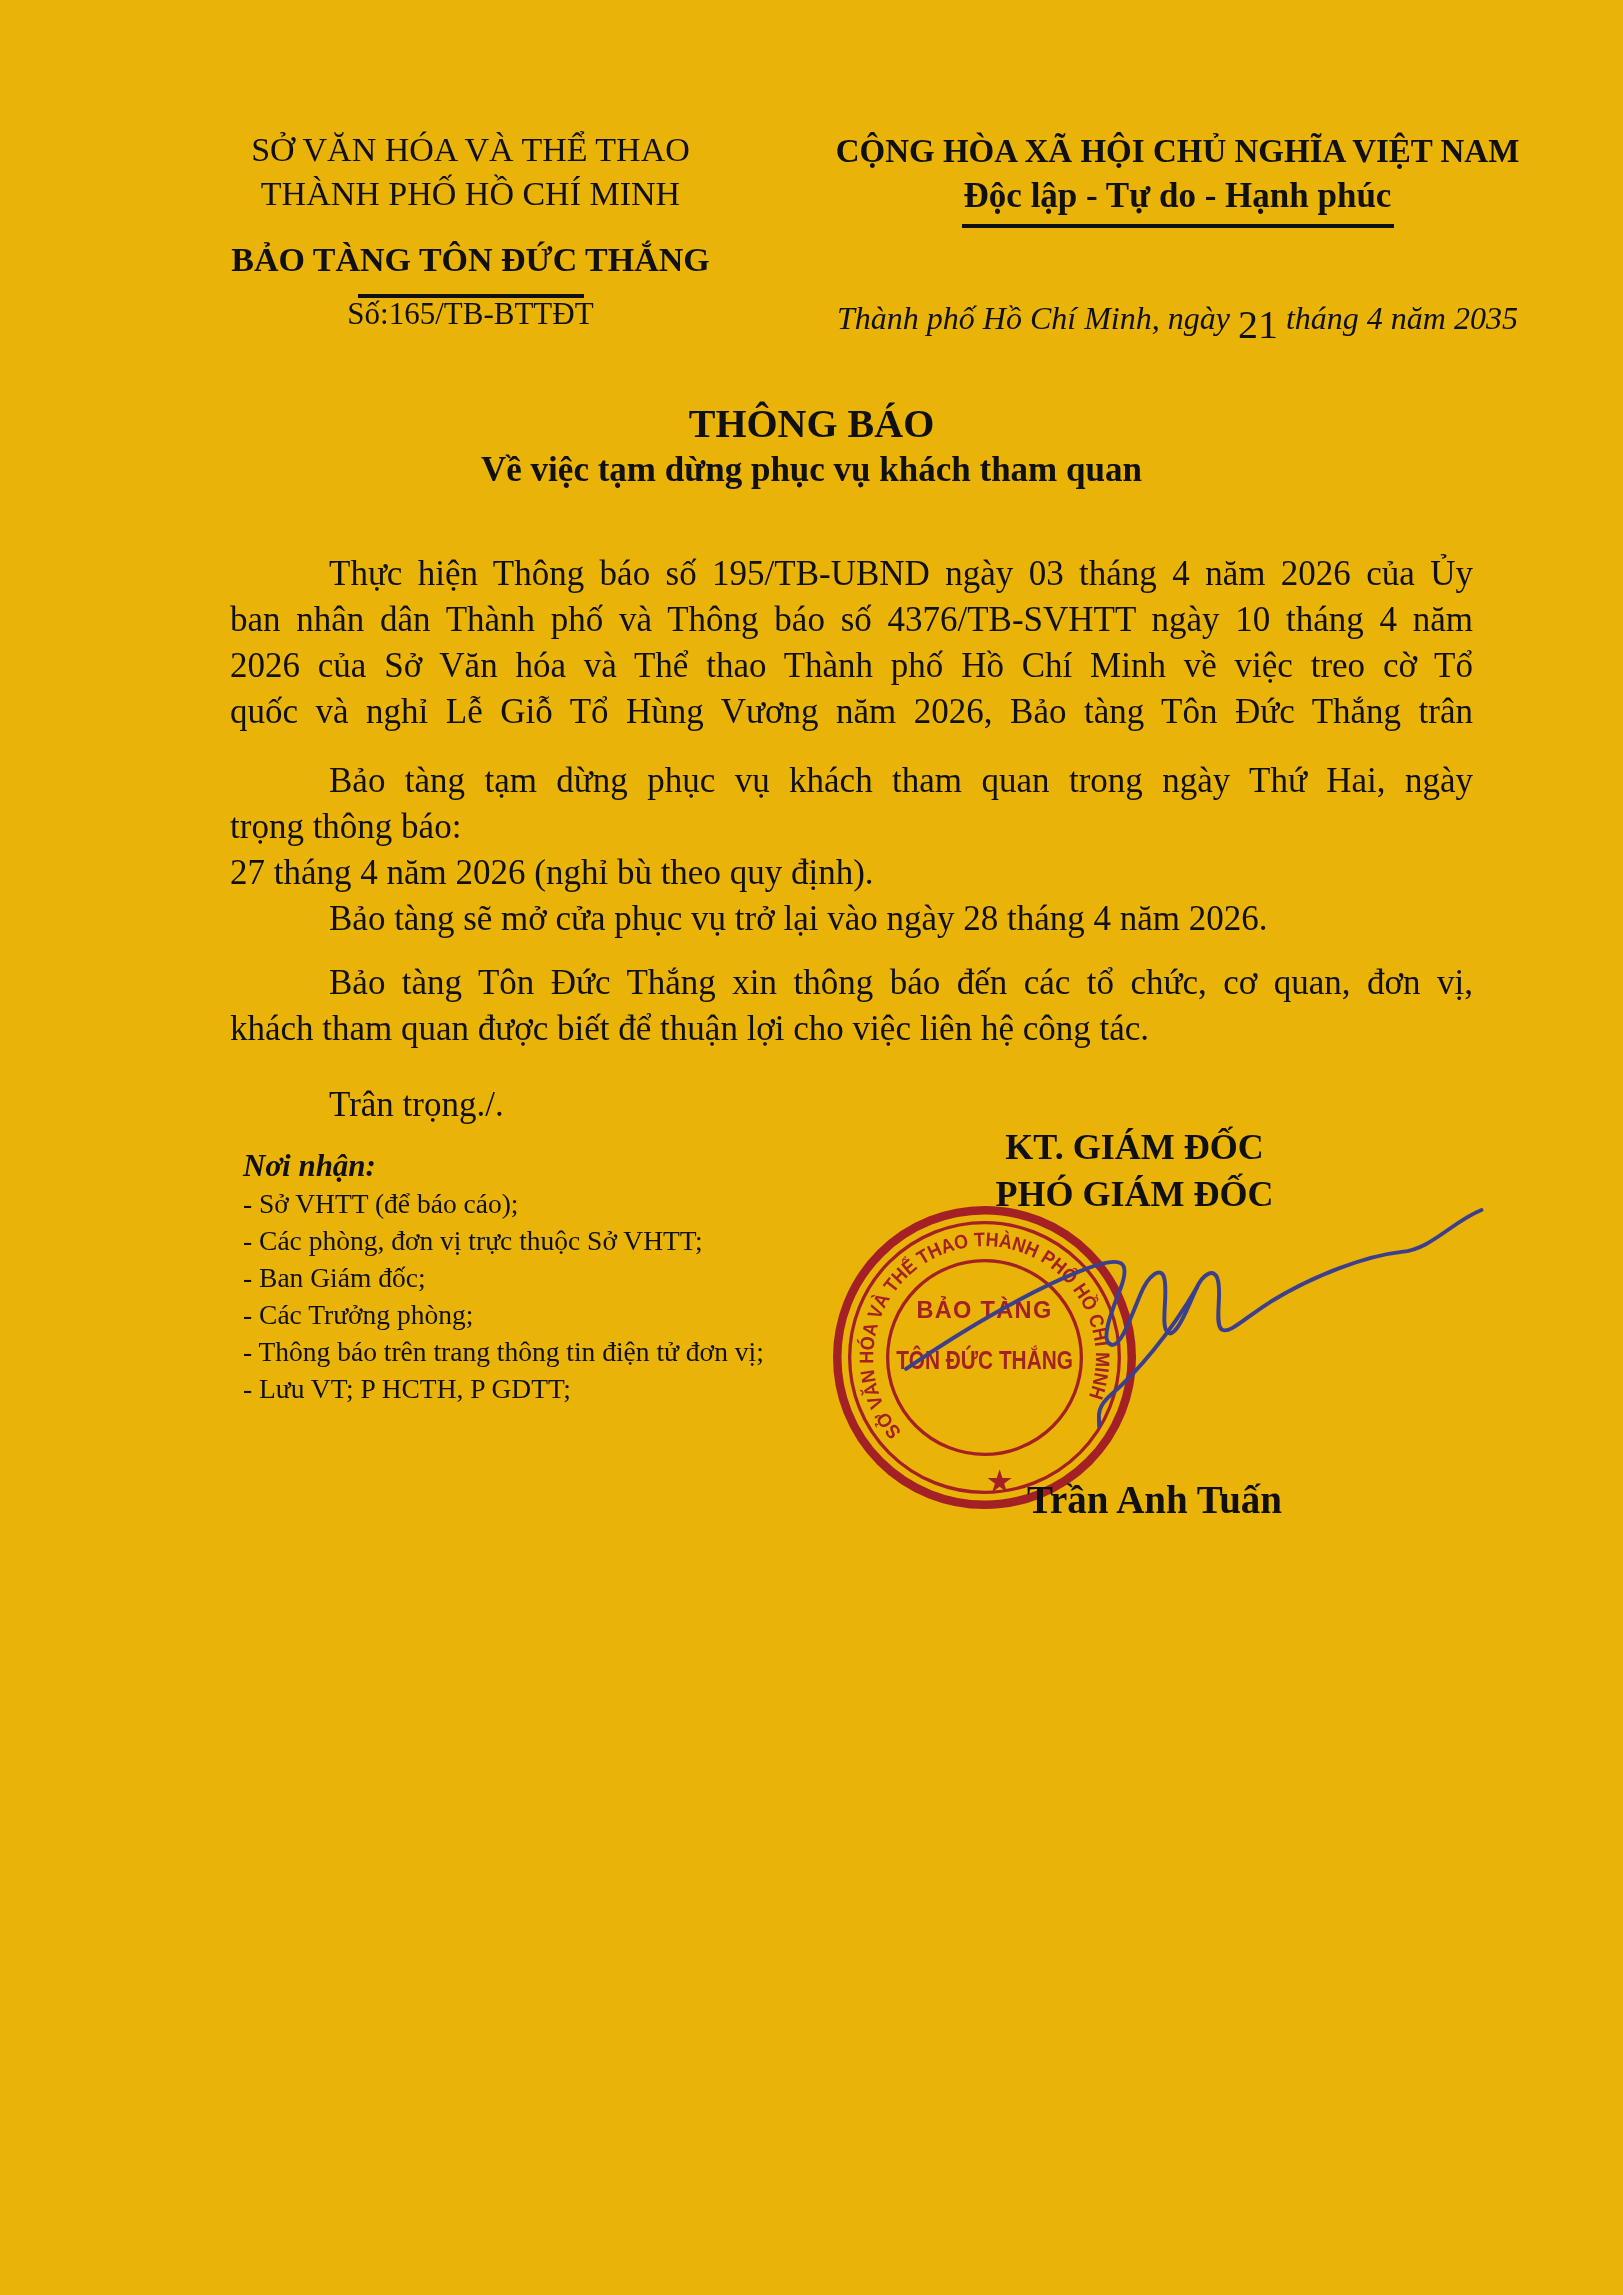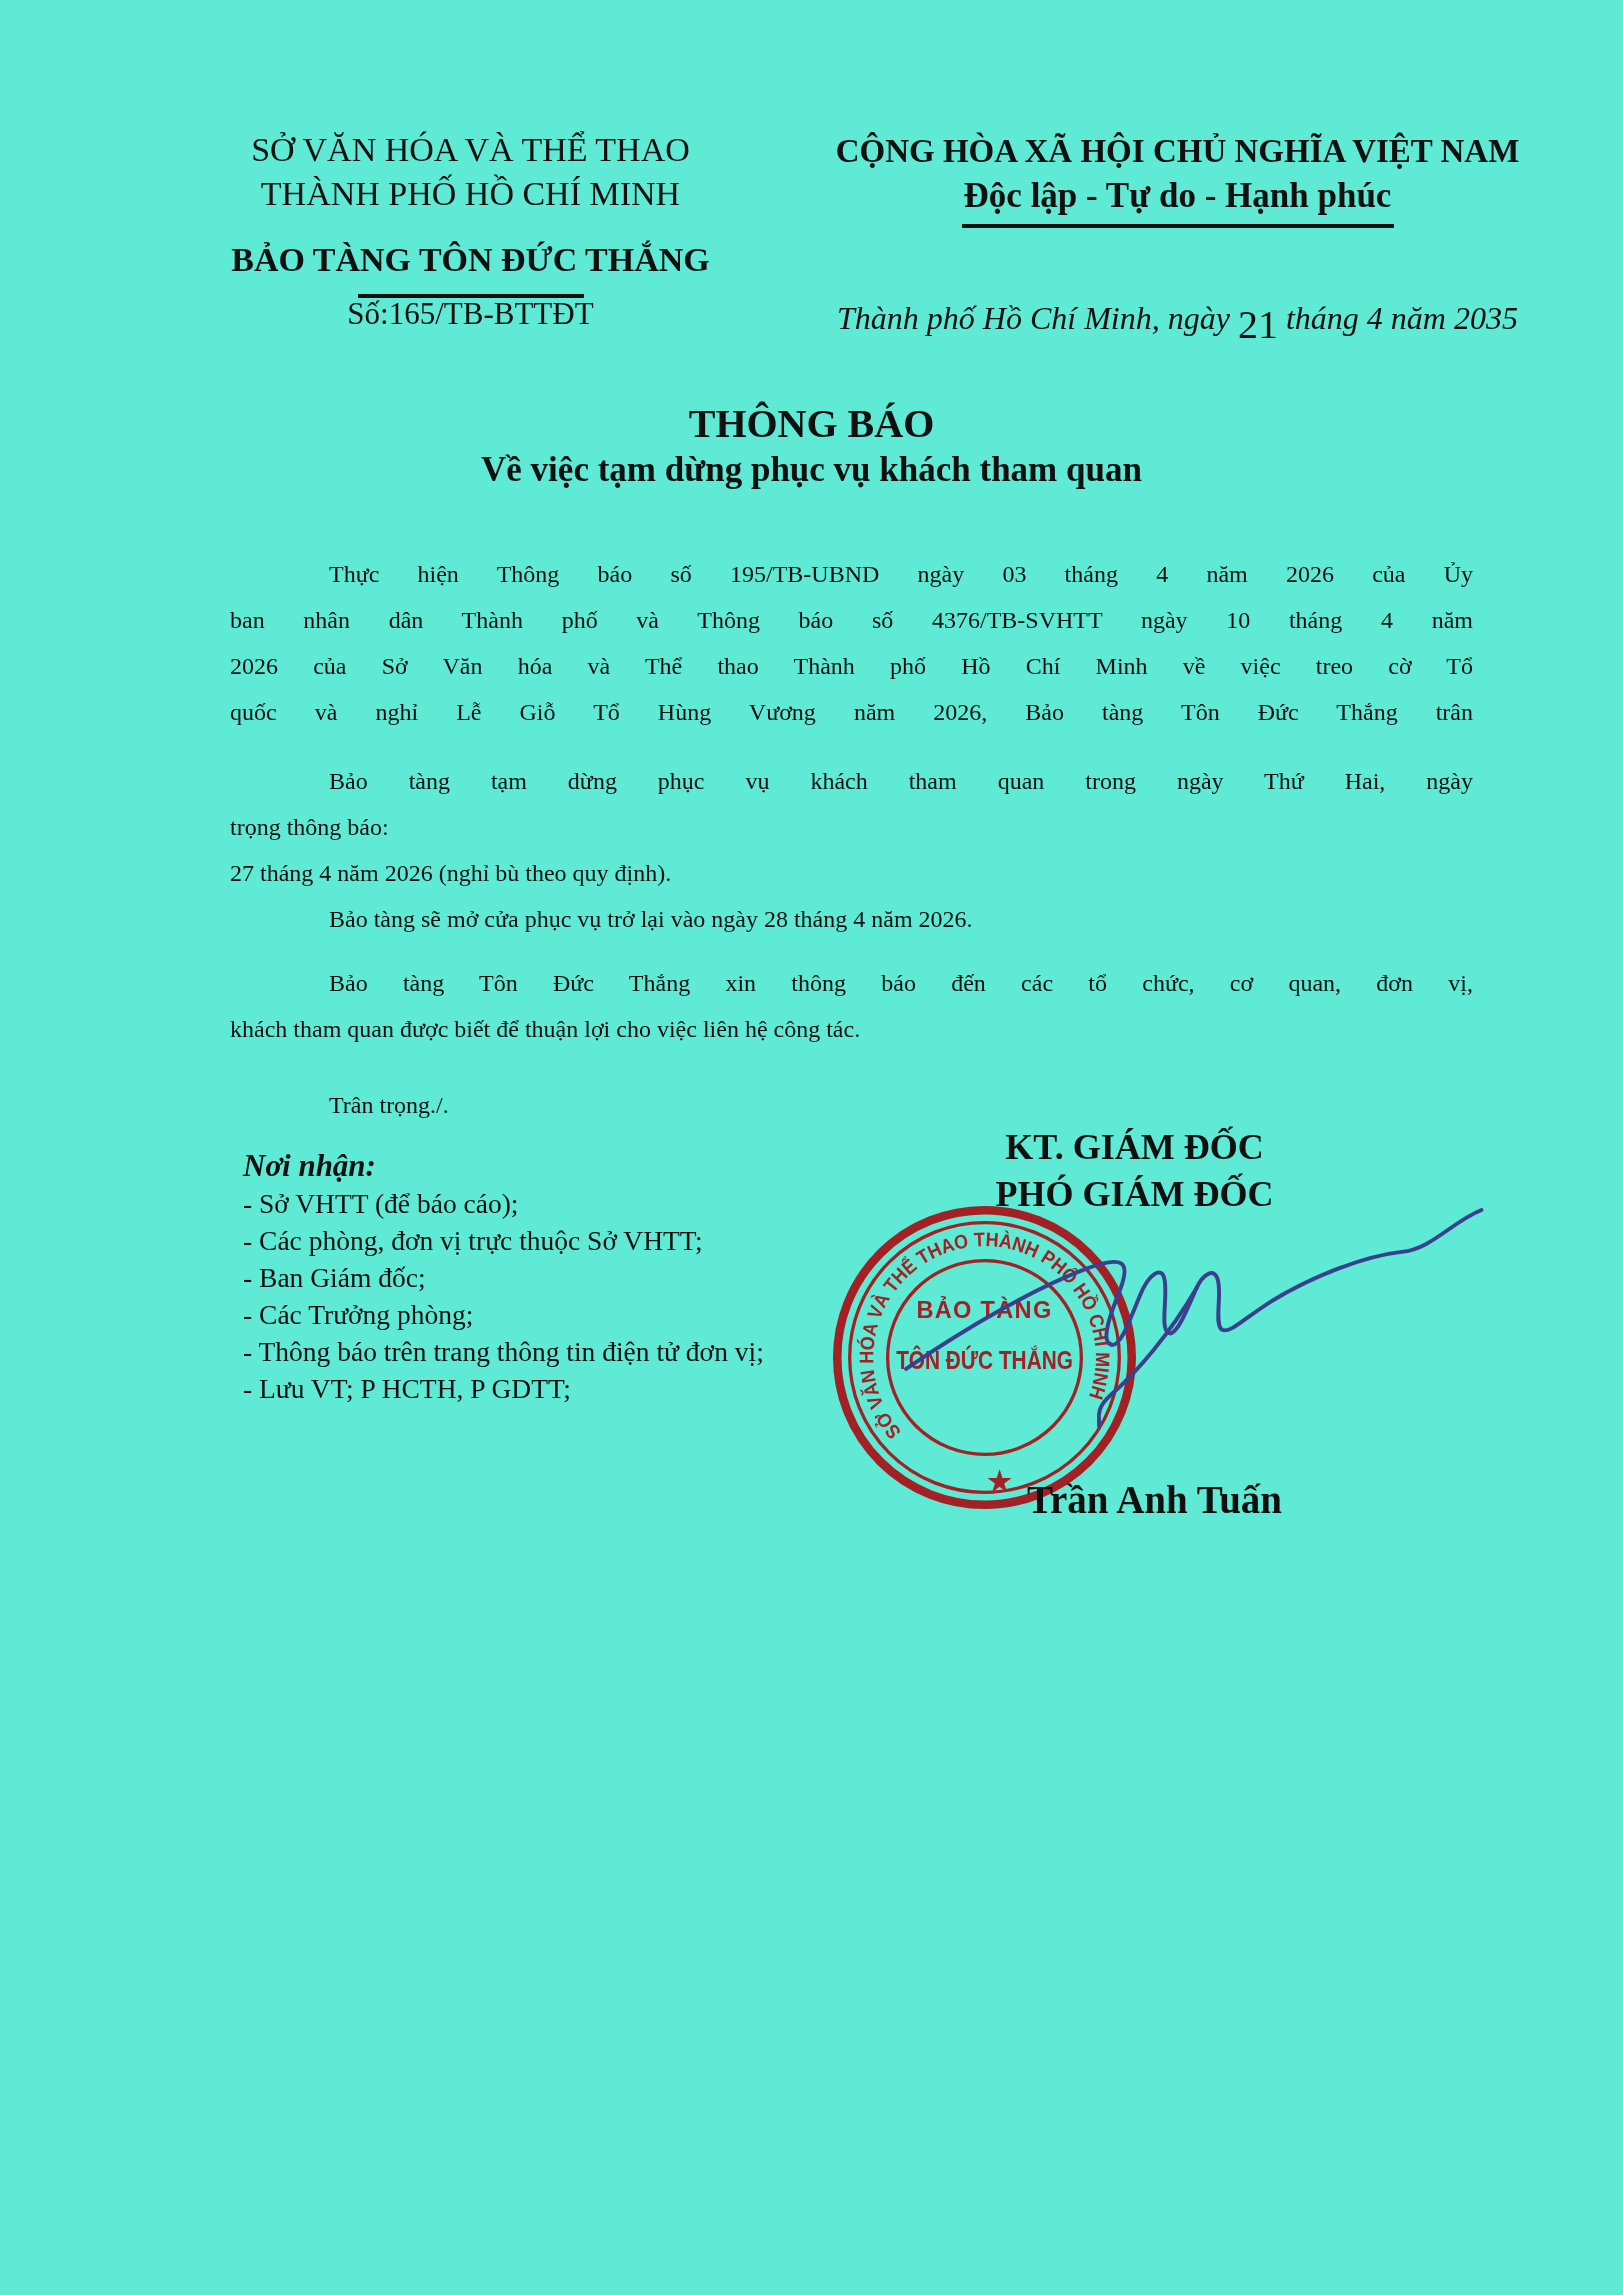--- a/index.html
+++ b/index.html
@@ -1,19 +1,19 @@
 <!DOCTYPE html>
 <html style="font-size:10.5px"><head>
 <meta charset="utf-8">
 <style>
   html,body{margin:0;padding:0;background:#e9e9e9;}
   .page{
     position:relative;
     width:1623px;height:2295px;
-    background:#5eead4;
+    background:#eab308;
     font-family:"Liberation Serif","DejaVu Serif",serif;
     color:#101010;
     overflow:hidden;
   }
   
   .hdr-left{position:absolute;left:209px;top:128px;width:523px;text-align:center;
     font-size:34px;line-height:44px;}
   .org3{font-weight:bold;margin-top:22px;}
   .org-underline{width:226px;height:4.6px;background:#101010;margin:11.8px auto 0;}
   .so-line{position:absolute;left:209px;top:296px;width:523px;text-align:center;font-size:31px;}
@@ -24,21 +24,21 @@
   .motto-underline{width:432px;height:3.9px;background:#101010;margin:3.9px auto 0;}
   .date-line{position:absolute;left:821px;top:292px;width:713px;text-align:center;
     font-style:italic;font-size:32px;}
   .date-day{font-style:normal;position:relative;top:9.2px;font-size:40px;}
   
   .doc-title{position:absolute;left:0;top:400px;width:1623px;text-align:center;
     font-weight:bold;font-size:40px;}
   .doc-subtitle{position:absolute;left:0;top:450px;width:1623px;text-align:center;
     font-weight:bold;font-size:35px;}
   
-  .body-block{position:absolute;left:230px;top:551px;width:1243px;font-size:24px;}
+  .body-block{position:absolute;left:230px;top:551px;width:1243px;font-size:35px;}
   .bline{height:46px;line-height:46px;white-space:nowrap;}
   .bline.just{text-align:justify;text-align-last:justify;}
   .bline.indent{padding-left:99px;}
   
   .recipients{position:absolute;left:243px;top:1146px;}
   .recip-label{font-weight:bold;font-style:italic;font-size:31px;line-height:39px;}
   .rline{font-size:27.5px;line-height:37px;white-space:nowrap;}
   
   .sig-head{position:absolute;left:817px;top:1124px;width:635px;text-align:center;
     font-weight:bold;font-size:36px;line-height:47px;z-index:4;}

